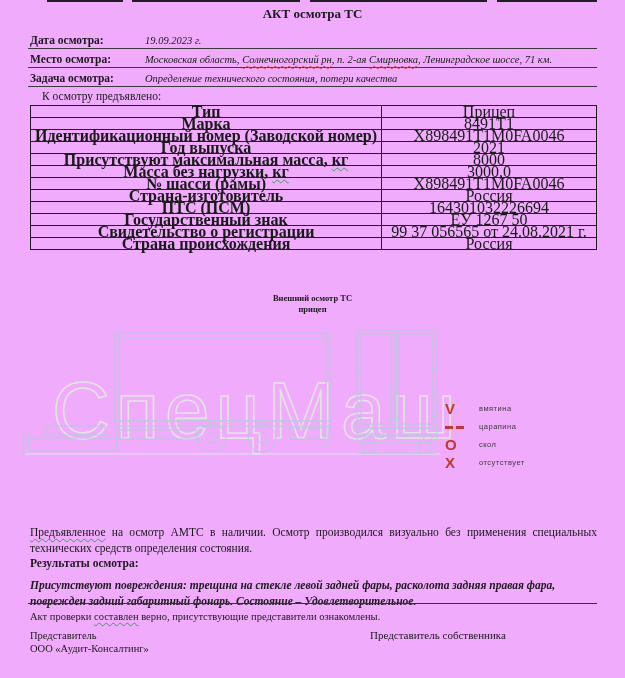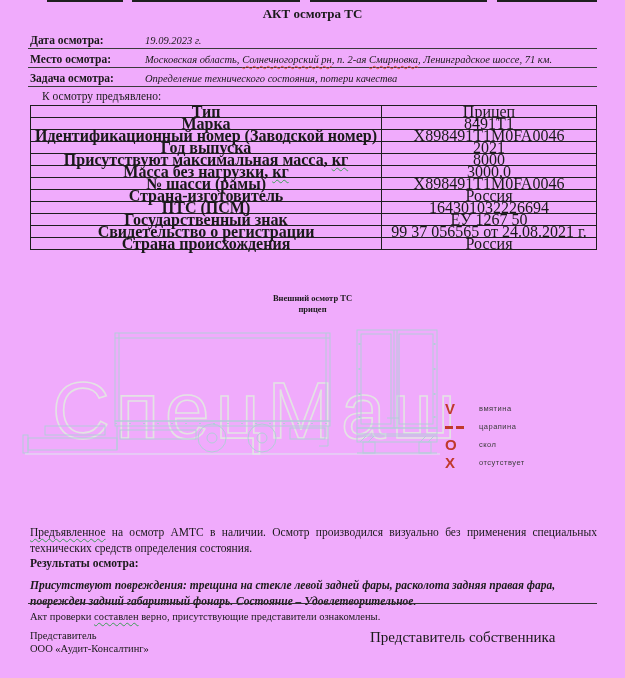--- a/index.html
+++ b/index.html
@@ -28,21 +28,21 @@
   .legend-sym{width:34px;font-family:"Liberation Sans",sans-serif;font-weight:bold;font-size:15px;line-height:15px;}
   .legend-sym .dash{display:inline-block;width:8px;height:3.5px;margin-right:3px;vertical-align:middle;}
   .legend-label{font-family:"Liberation Sans",sans-serif;font-size:7.5px;color:#3a3a3a;letter-spacing:.5px;}
   
   .presence{left:30px;top:524px;width:567px;font-size:11.5px;line-height:16px;text-align:justify;}
   .results-label{left:30px;top:557px;font-weight:bold;font-size:11.5px;}
   .results-text{left:30px;top:571px;width:567px;font-weight:bold;font-style:italic;font-size:11.5px;line-height:16px;margin-top:6px;}
   .rule{left:28px;top:603px;width:569px;border-top:1.5px solid #333;}
   .confirm{left:30px;top:611px;font-size:10.5px;}
   .rep-left{left:30px;top:629px;font-size:10.5px;line-height:13px;}
-  .rep-right{left:370px;top:629px;font-size:15px;}
+  .rep-right{left:370px;top:629px;font-size:11px;}
 </style>
 </head>
 <body>
 
 <div id="page">
 
   <div class="cutseg" style="left:47px;width:76px;"></div>
   <div class="cutseg" style="left:132px;width:168px;"></div>
   <div class="cutseg" style="left:310px;width:177px;"></div>
   <div class="cutseg" style="left:497px;width:100px;"></div>

